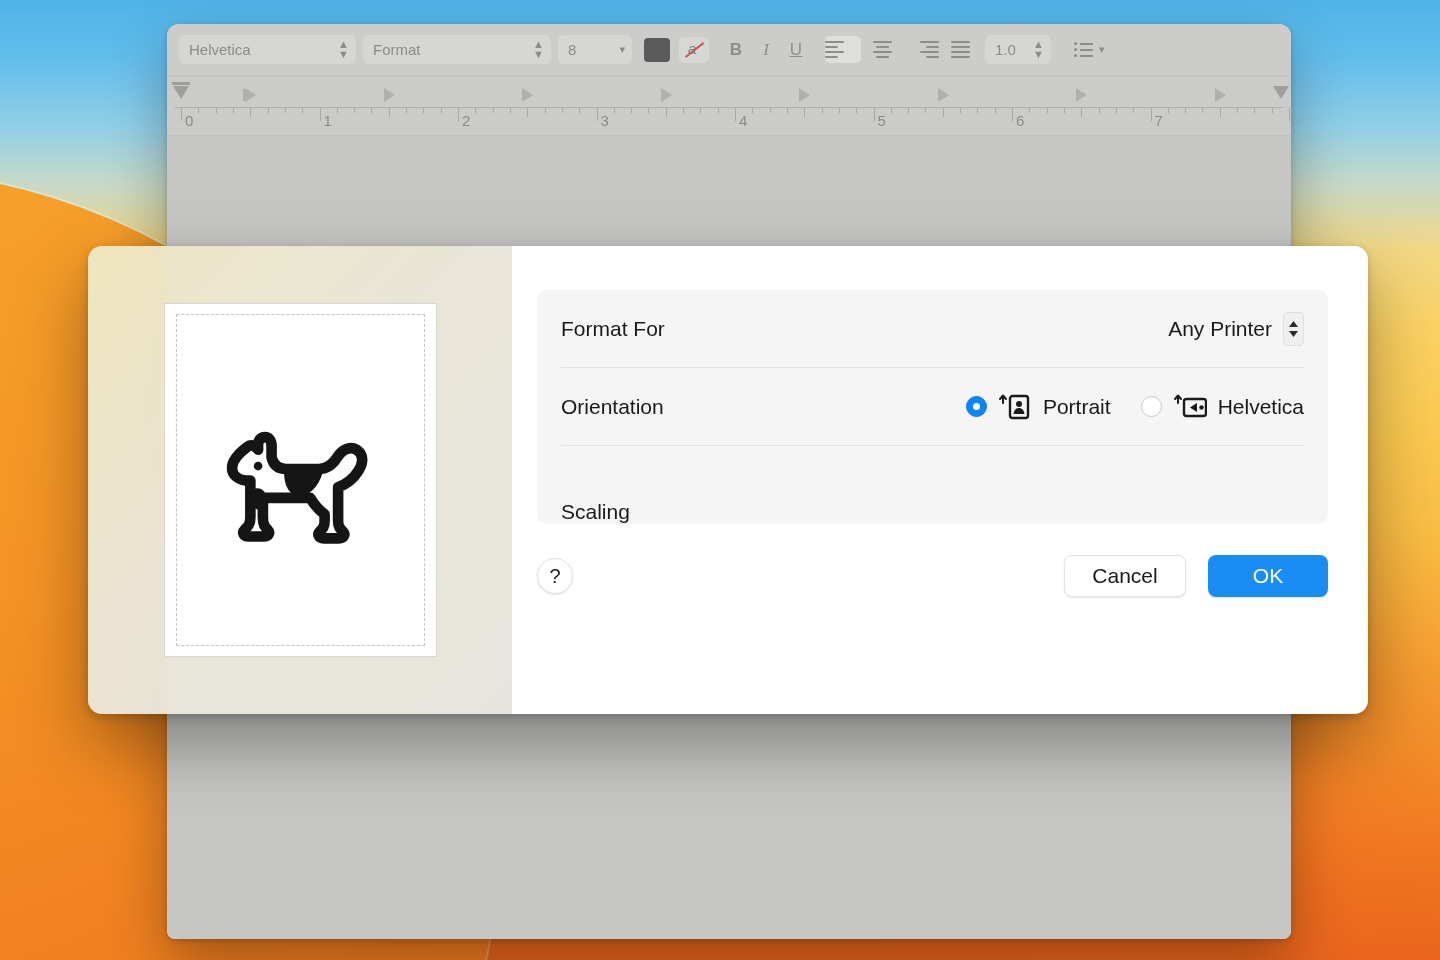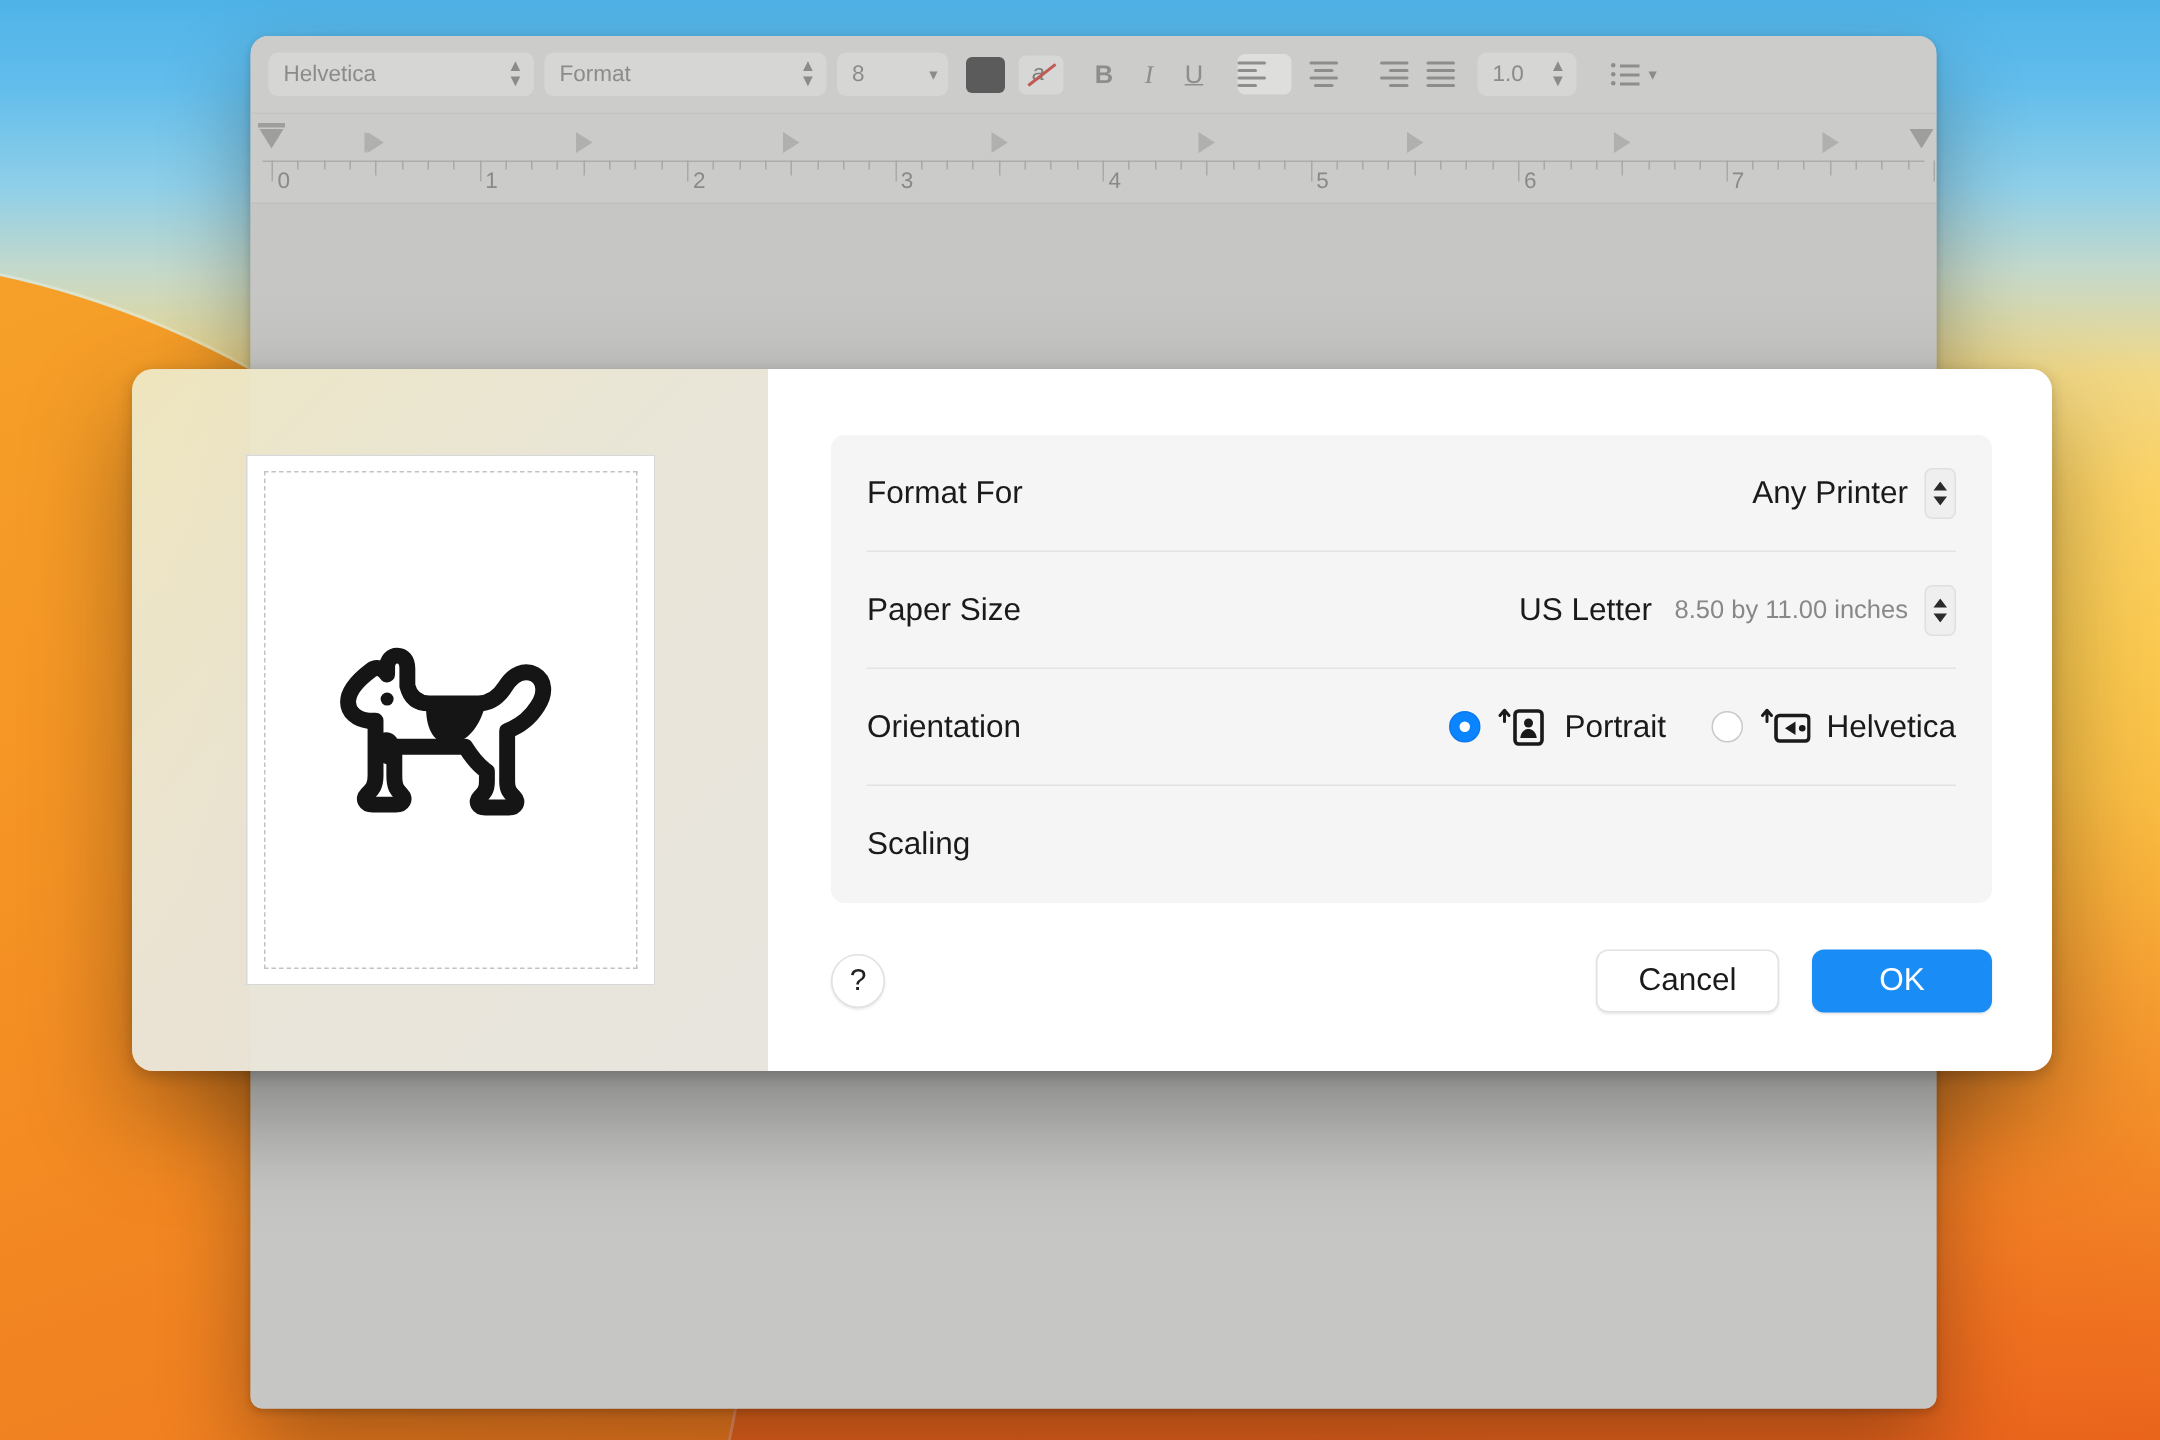--- a/index.html
+++ b/index.html
@@ -261,35 +261,35 @@
   .paper-margin {
     position: absolute;
     left: 11px; top: 10px; right: 11px; bottom: 10px;
     border: 1.5px dashed #c3c3c1;
   }
   .dog { width: 165px; height: 135px; display: block; position: relative; z-index: 2; }
 
   .ps-content {
     flex: 1;
     background: #ffffff;
-    padding: 44px 40px 0 42px;
+    padding: 44px 40px 0 25px;
   }
   .settings-card {
     background: #f5f5f5;
     border-radius: 9px;
     padding: 0 24px;
   }
   .srow {
     display: flex;
     align-items: center;
     justify-content: space-between;
     height: 78px;
     border-bottom: 1px solid #e3e3e3;
   }
-  .srow:last-child { border-bottom: none; }
+  .srow:last-child { border-bottom: none; align-items: flex-end; }
   .slabel { font-size: 21px; color: #1a1a1a; }
   .sright { display: flex; align-items: center; gap: 11px; }
   .sval { font-size: 21px; color: #1a1a1a; }
   .sval-sub { font-size: 17px; color: #888888; margin-left: 4px; }
 
   .popup-stepper {
     width: 21px; height: 34px;
     background: #efefef;
     border-radius: 5px;
     border: 1px solid #dfdfdf;
@@ -607,35 +607,20 @@
               <svg width="11" height="7" viewBox="0 0 11 7">
                   <path d="M5.5 0 L10 6 L1 6 Z" fill="#2b2b2b"></path>
                 </svg>
               <svg width="11" height="7" viewBox="0 0 11 7">
                   <path d="M5.5 7 L1 1 L10 1 Z" fill="#2b2b2b"></path>
                 </svg>
             </span>
           </div>
         </div>
 
-        <div class="srow">
-          <div class="slabel">Paper Size</div>
-          <div class="sright">
-            <span class="sval">US Letter</span>
-            <span class="sval-sub">8.50 by 11.00 inches</span>
-            <span class="popup-stepper">
-              <svg width="11" height="7" viewBox="0 0 11 7">
-                  <path d="M5.5 0 L10 6 L1 6 Z" fill="#2b2b2b"></path>
-                </svg>
-              <svg width="11" height="7" viewBox="0 0 11 7">
-                  <path d="M5.5 7 L1 1 L10 1 Z" fill="#2b2b2b"></path>
-                </svg>
-            </span>
-          </div>
-        </div>
 
         <div class="srow">
           <div class="slabel">Orientation</div>
           <div class="orient-group">
 
             <div class="orient-opt">
               <span class="radio checked"></span>
               <span class="orient-ico">
                 <svg width="34" height="26" viewBox="0 0 34 26">
                   <path d="M5 9 L5 2 M2 5 L5 1.5 L8 5" stroke="#1a1a1a" stroke-width="2" fill="none" stroke-linecap="round" stroke-linejoin="round"></path>

